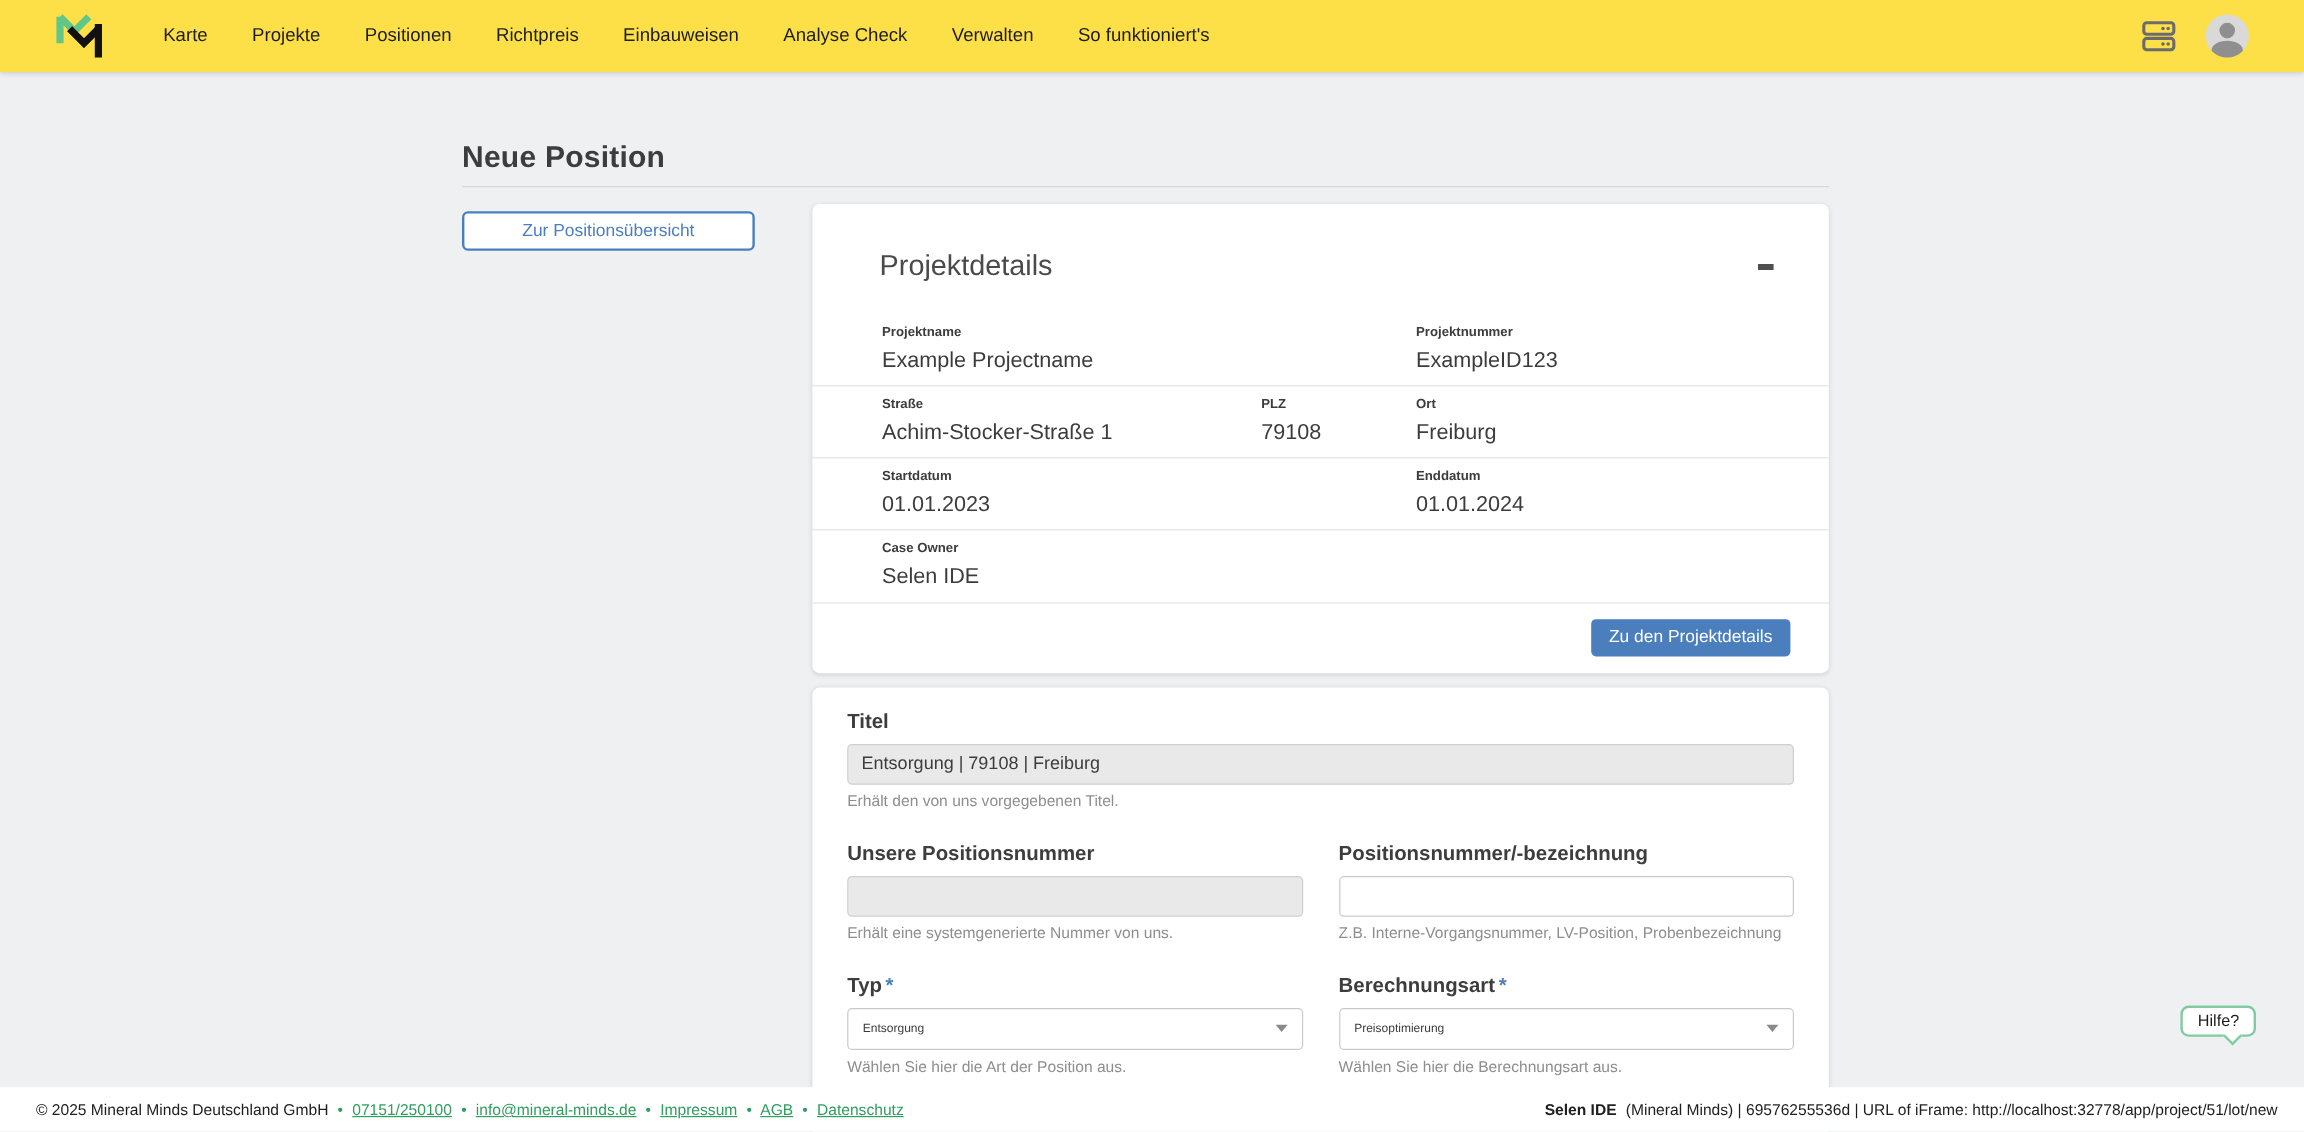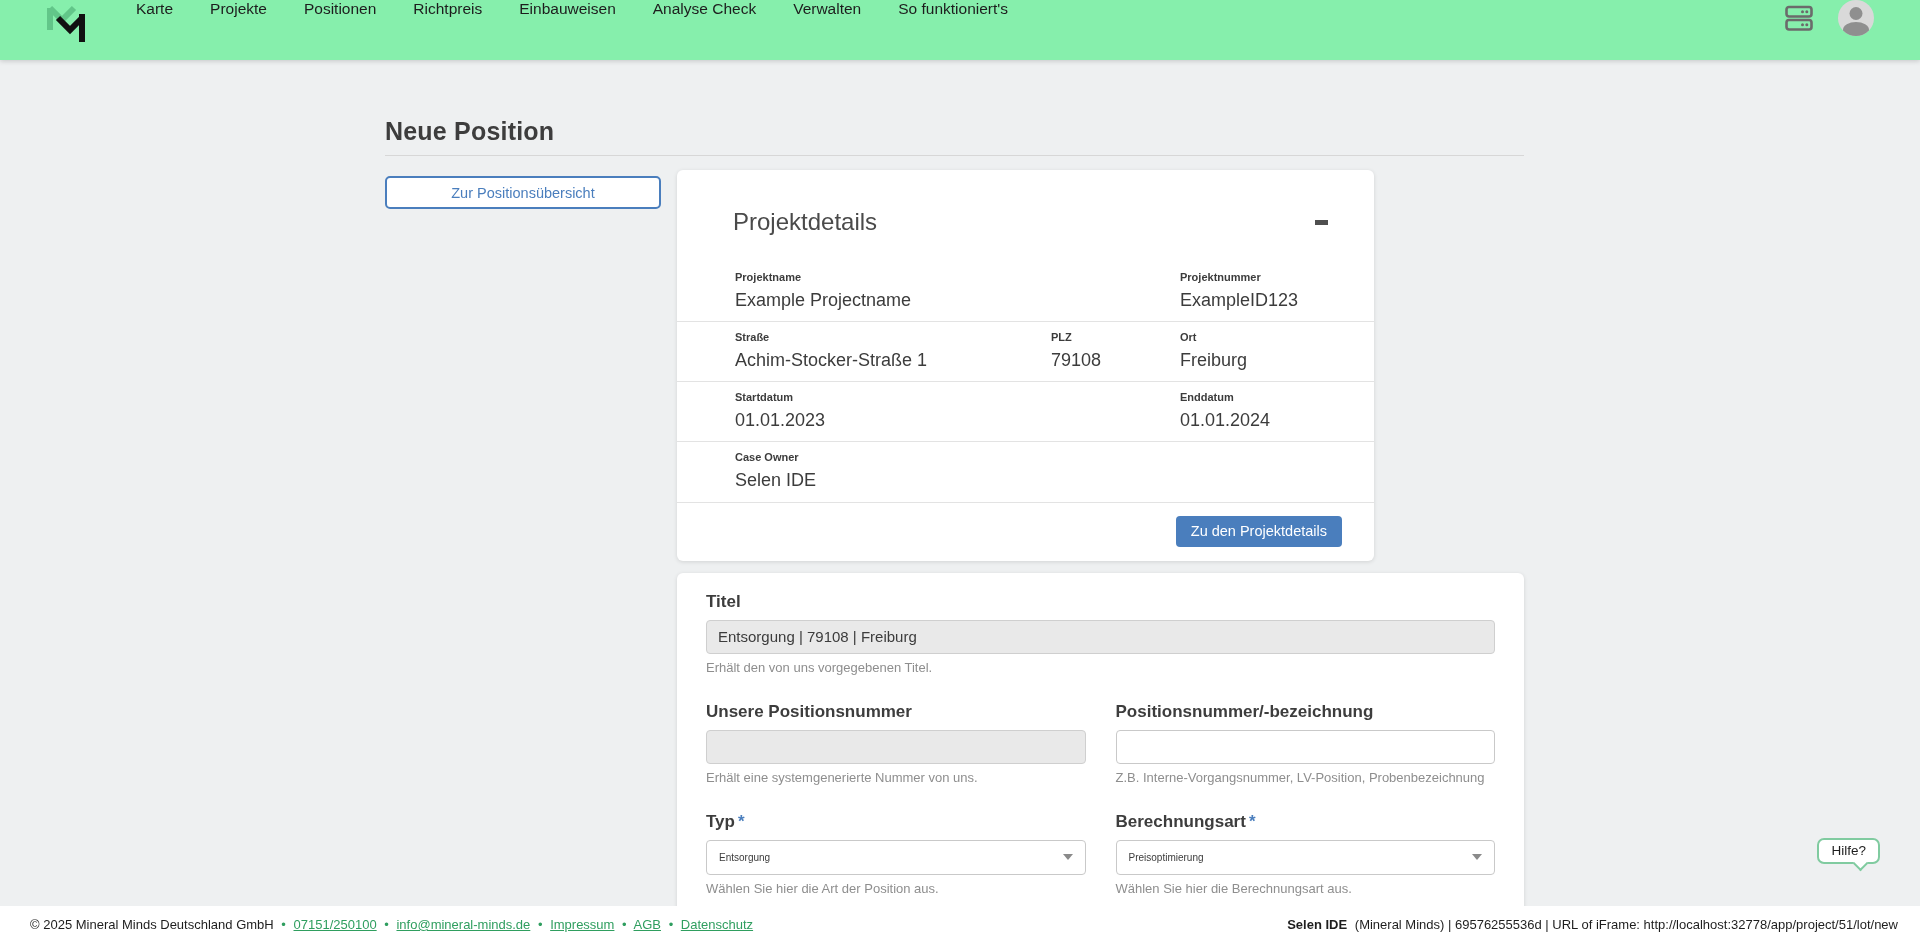--- a/index.html
+++ b/index.html
@@ -7,23 +7,23 @@
   body {
     font-family:"Liberation Sans","DejaVu Sans",sans-serif;
     background:#eef0f1;
     color:#3c3c3c;
     position:relative;
   }
 
   
   .topnav {
     position:absolute; top:0; left:0; right:0; height:60px;
-    background:#86efac;
+    background:#fde047;
     box-shadow:0 1px 5px rgba(0,0,0,.18);
-    display:flex; align-items:flex-start;
+    display:flex; align-items:center;
     z-index:40;
   }
   .logo-wrap { margin-left:42px; width:52px; height:48px; display:flex; align-items:center; cursor:pointer; }
   .nav-items { display:flex; align-items:center; gap:37px; margin-left:42px; list-style:none; }
   .nav-items a {
     text-decoration:none; color:#1d1d1d; font-size:15.5px; cursor:pointer; white-space:nowrap;
   }
   .nav-right { margin-left:auto; margin-right:46px; display:flex; align-items:center; gap:24px; }
   .icon-btn { background:none; border:none; cursor:pointer; display:flex; align-items:center; }
   .avatar {
@@ -38,31 +38,31 @@
   
   .main { position:absolute; left:385px; top:60px; width:1139px; }
   .page-title { margin-top:57px; font-size:25px; font-weight:700; color:#3d3d3d; letter-spacing:.2px; }
   .title-rule { margin-top:9px; height:1px; background:#d7d7d7; width:100%; }
 
   .columns { display:flex; margin-top:14px; }
   .col-left { width:262px; flex:0 0 262px; }
   .col-right { margin-left:30px; flex:1; }
 
   .btn-outline {
-    margin-top:6px; width:276px; height:33px;
+    margin-top:6px; width:244px; height:33px;
     background:#ffffff; border:2px solid #4a7ebd; border-radius:5px;
     color:#4a7ebd; font-size:14.5px; font-family:inherit; cursor:pointer;
   }
 
   .card {
     background:#ffffff; border-radius:6px;
     box-shadow:0 1px 4px rgba(0,0,0,.12);
   }
   
-  .card-pd { width:697px; }
+  .card-pd { width:847px; }
   .pd-header { display:flex; align-items:center; justify-content:space-between;
     padding:38px 42px 0 56px; }
   .pd-title { font-size:24px; font-weight:400; color:#4a4a4a; }
   .collapse-btn { background:none; border:none; cursor:pointer; padding:4px; display:flex; }
   .minus-glyph { width:13px; height:5px; background:#4f4f4f; display:block; }
   .pd-rows { margin-top:26px; }
   .pd-row {
     display:grid; grid-template-columns:316px 129px 1fr;
     padding:8px 44px 9px 58px; border-bottom:1px solid #e3e3e3;
   }

